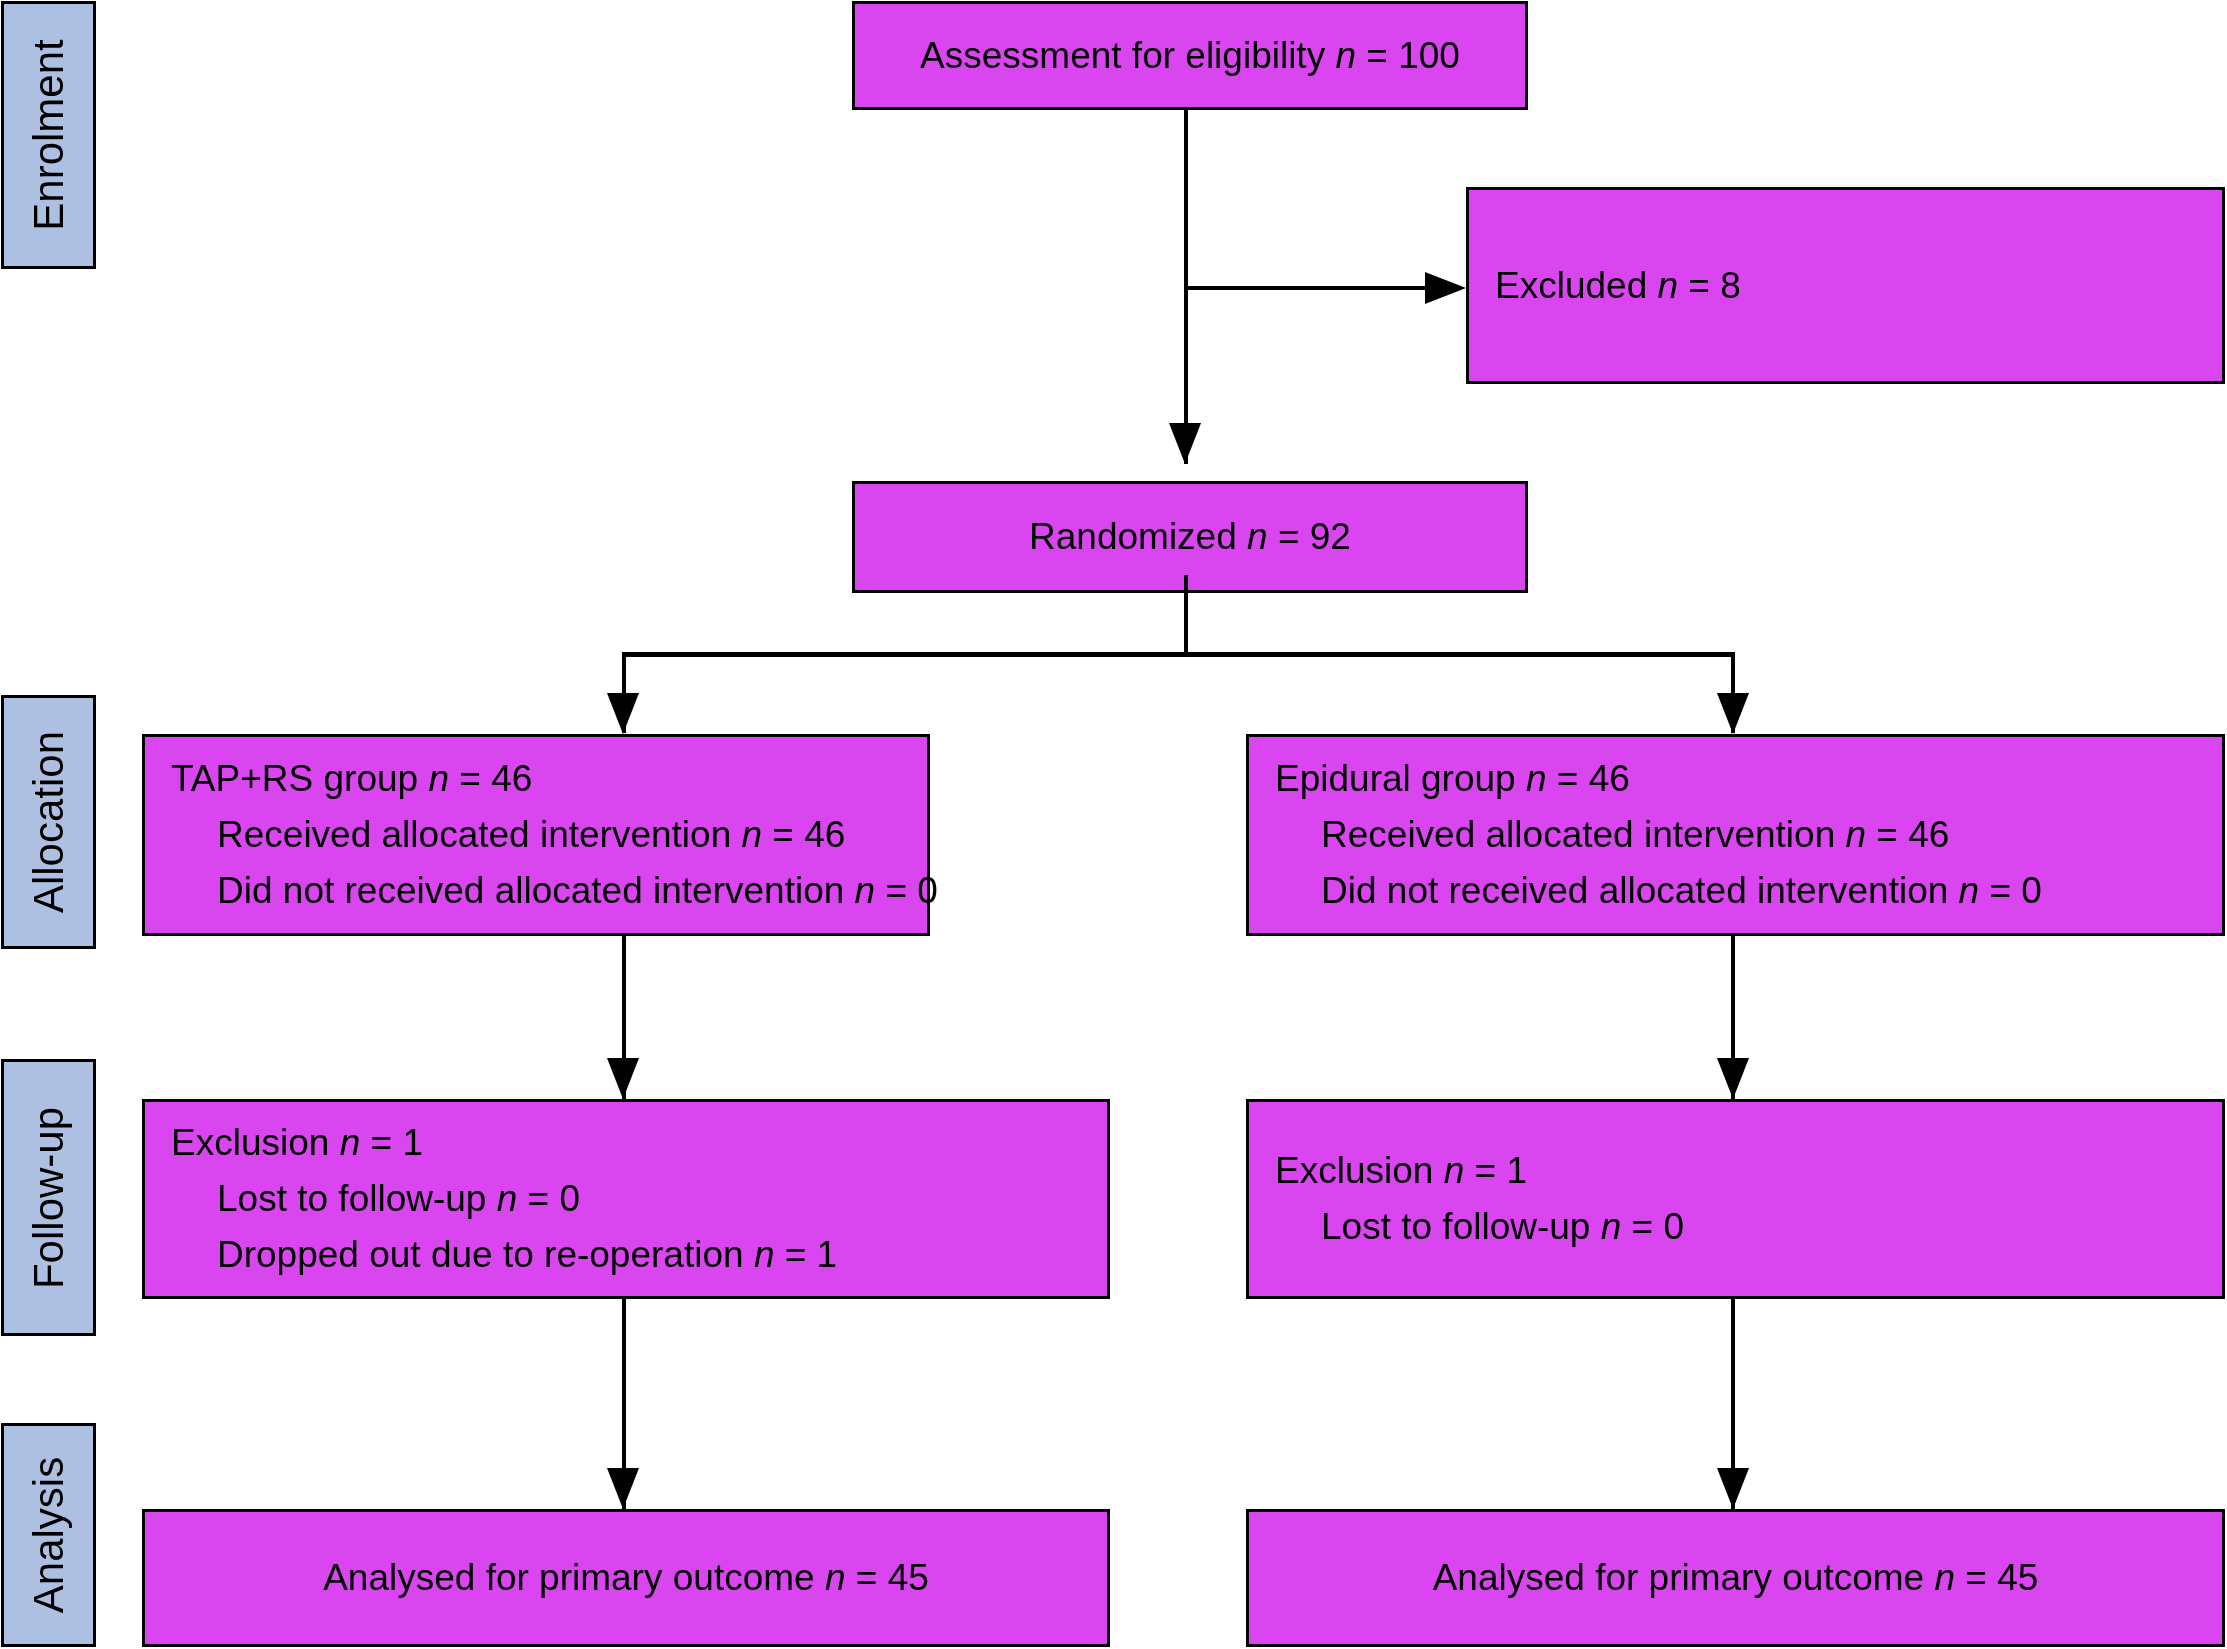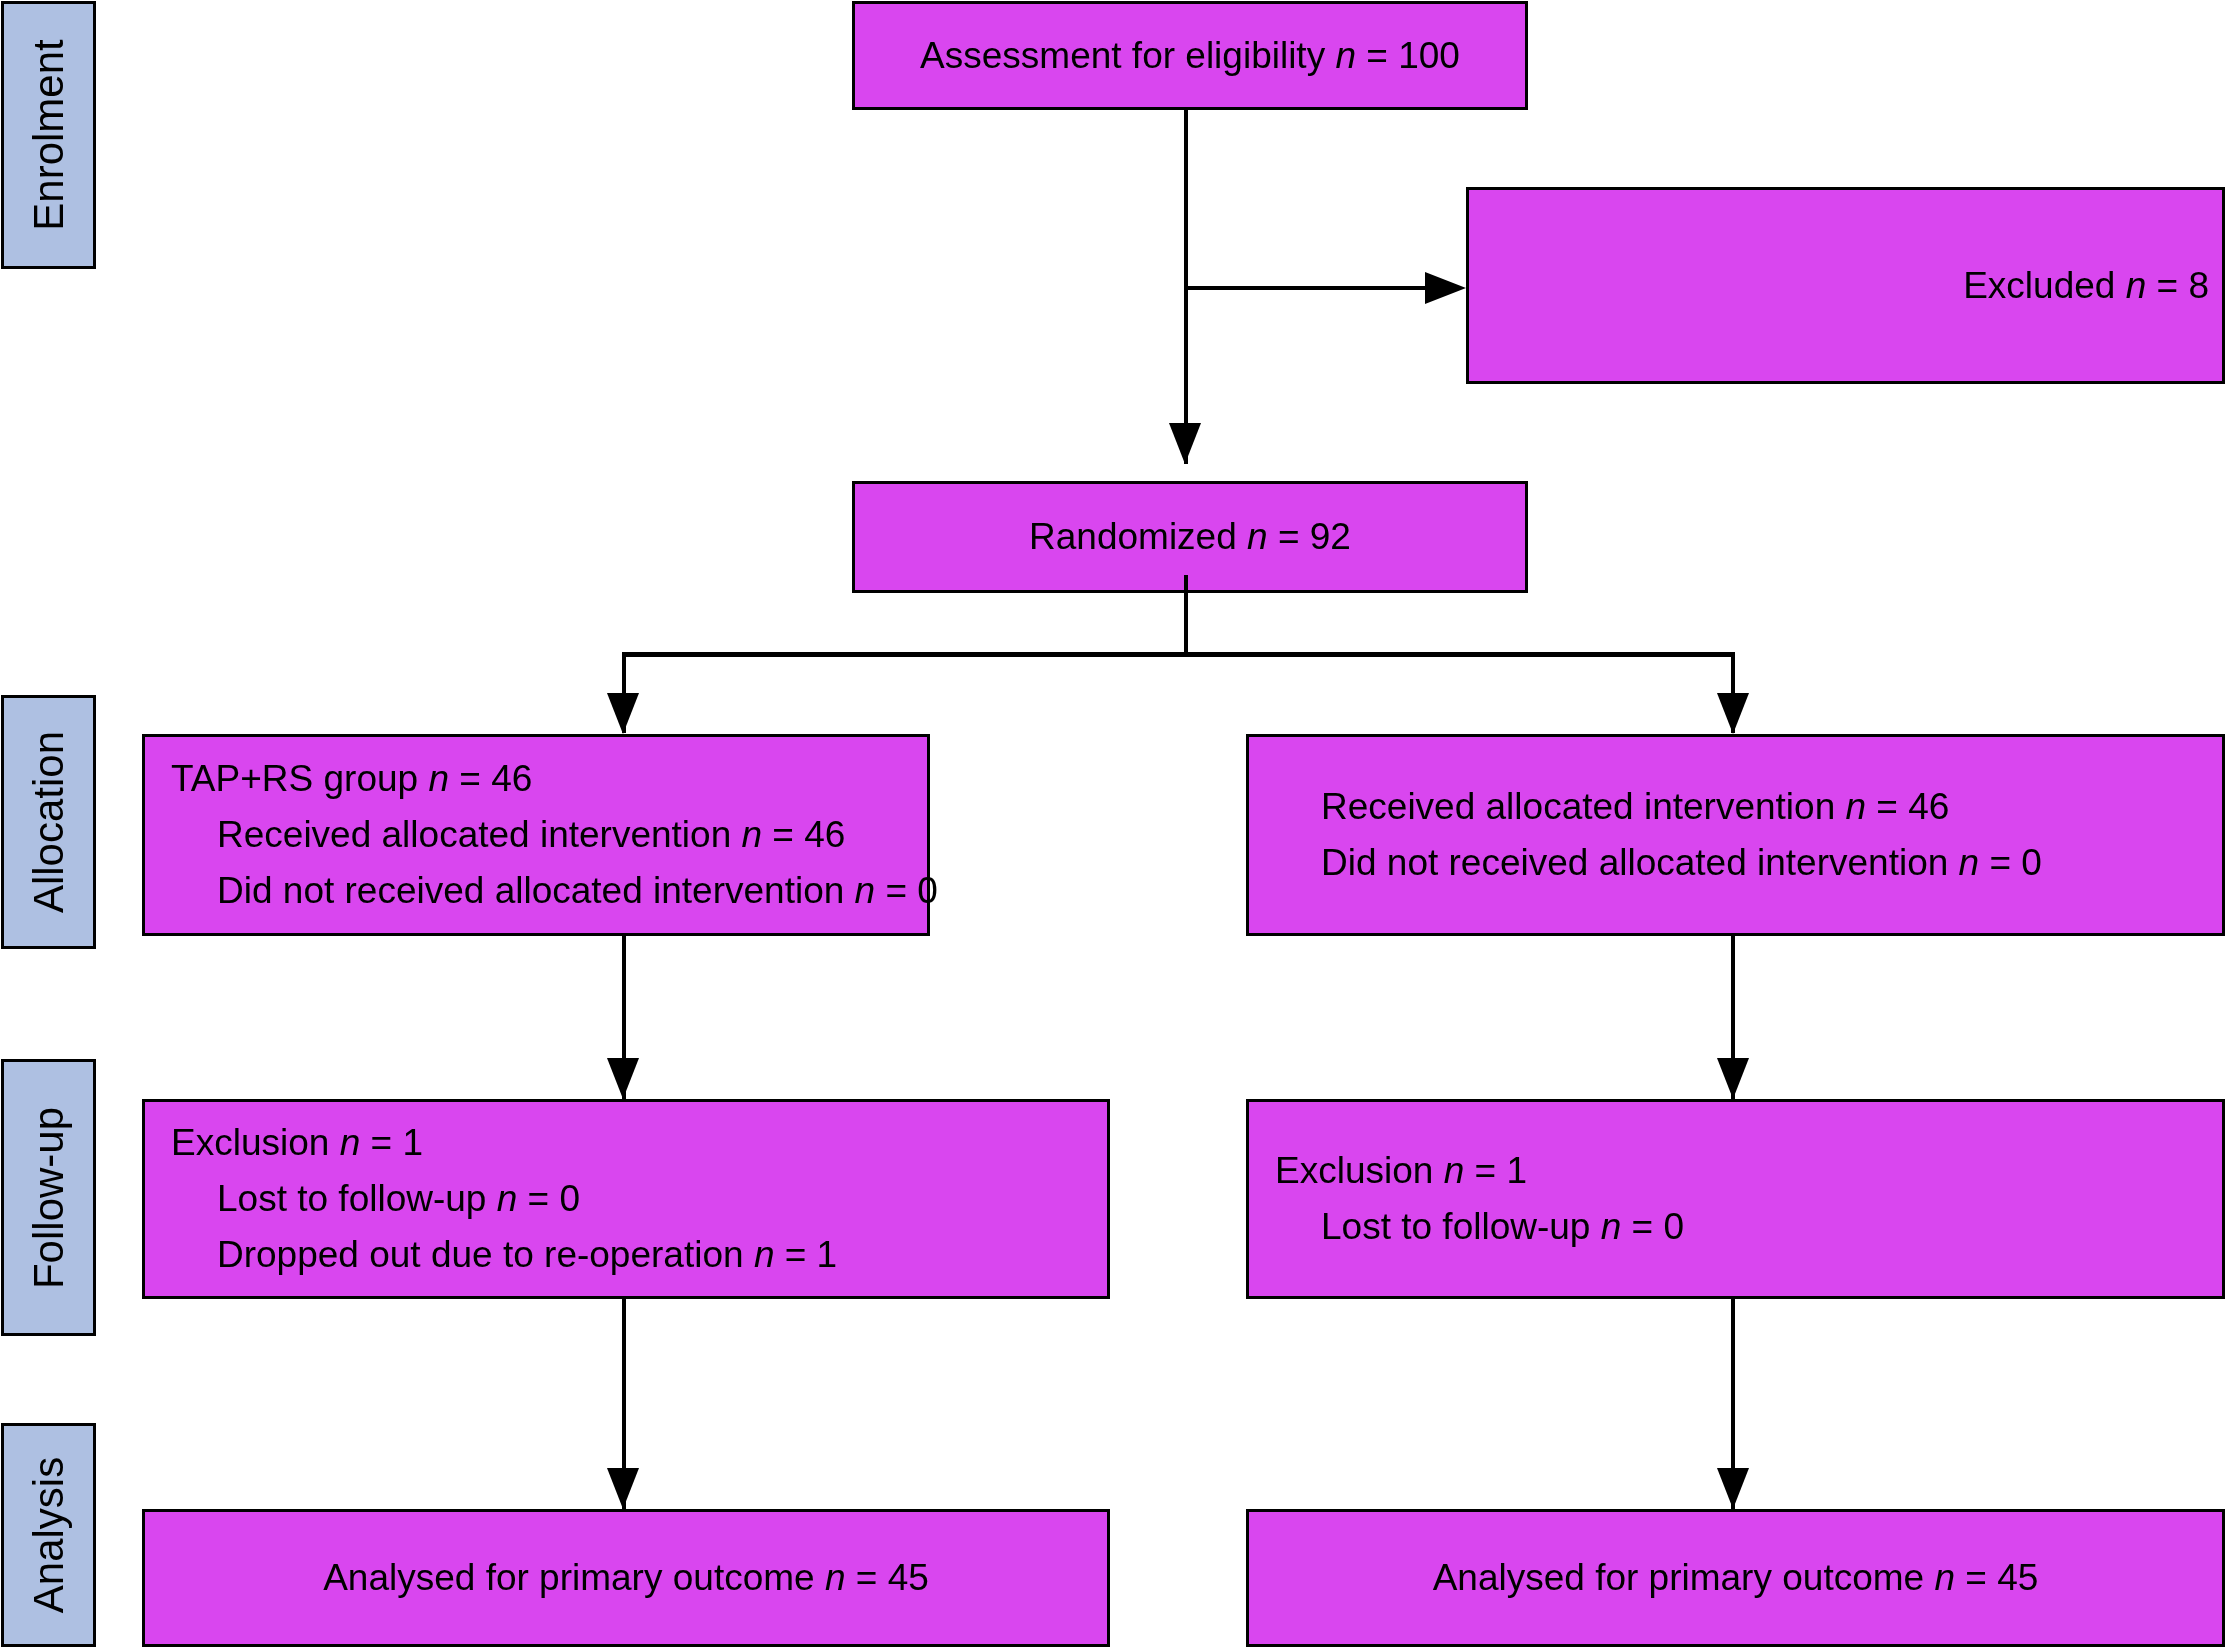--- a/index.html
+++ b/index.html
@@ -56,35 +56,36 @@
     <span>Follow-up</span>
   </div>
   <div class="stage-box" style="left:1.3px;top:1423px;width:95px;height:224px;">
     <span>Analysis</span>
   </div>
 
   <div class="flow-box center" style="left:852px;top:1.3px;width:676px;height:109px;">
       <div class="line">Assessment for eligibility <i>n</i> = 100</div>
     </div>
 
-  <div class="flow-box left" style="left:1466px;top:187px;width:759px;height:197px;align-items:flex-end;">
+  <div class="flow-box left" style="left:1466px;top:187px;width:759px;height:197px;">
       <div class="line">Excluded <i>n</i> = 8</div>
     </div>
 
   <div class="flow-box center" style="left:852px;top:464px;width:676px;height:112px;margin-top:17px;">
       <div class="line">Randomized <i>n</i> = 92</div>
     </div>
 
   <div class="flow-box left" style="left:142px;top:734px;width:788px;height:202px;text-align:right;">
       <div class="line">TAP+RS group <i>n</i> = 46</div>
       <div class="line indent">Received allocated intervention <i>n</i> = 46</div>
       <div class="line indent">Did not received allocated intervention <i>n</i> = 0</div>
     </div>
 
   <div class="flow-box left" style="left:1246px;top:734px;width:979px;height:202px;">
+      <div class="line">Epidural group <i>n</i> = 46</div>
       <div class="line indent">Received allocated intervention <i>n</i> = 46</div>
       <div class="line indent">Did not received allocated intervention <i>n</i> = 0</div>
     </div>
 
   <div class="flow-box left" style="left:142px;top:1099px;width:968px;height:200px;">
       <div class="line">Exclusion <i>n</i> = 1</div>
       <div class="line indent">Lost to follow-up <i>n</i> = 0</div>
       <div class="line indent">Dropped out due to re-operation <i>n</i> = 1</div>
     </div>
 

